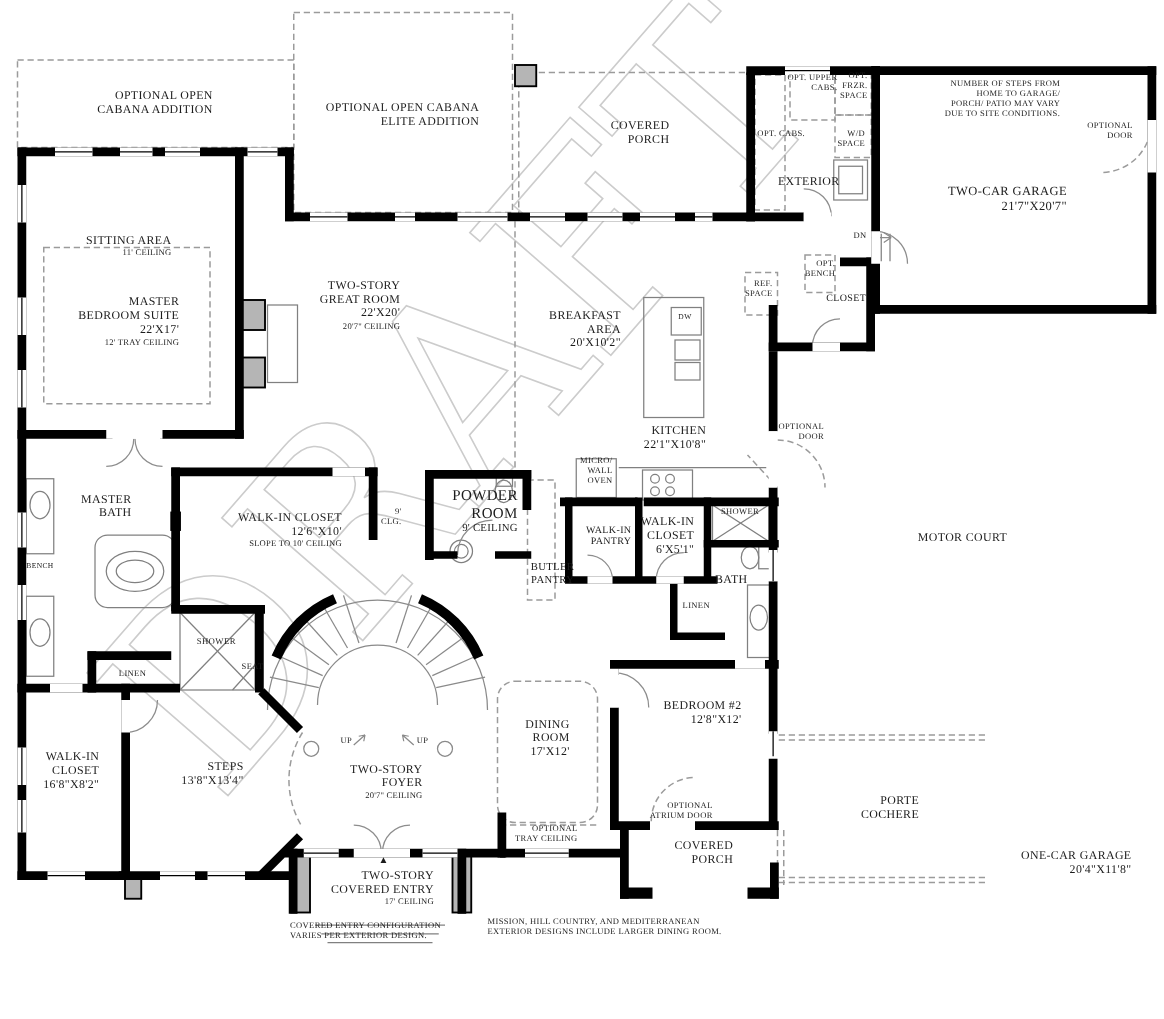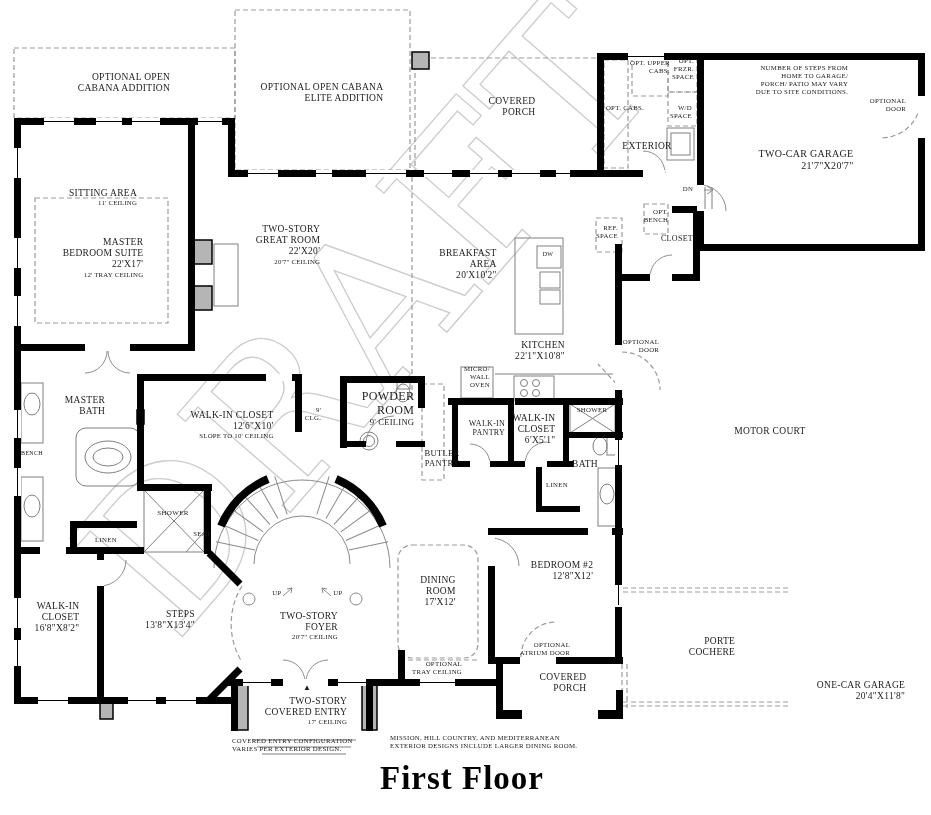--- a/index.html
+++ b/index.html
@@ -296,21 +296,20 @@
         <rect x="488" y="535" width="7" height="31"></rect>
         <rect x="283" y="679" width="45" height="7"></rect>
         <rect x="697" y="185" width="7" height="26"></rect>
         <rect x="918" y="96" width="7" height="42"></rect>
         <rect x="615" y="345" width="7" height="45"></rect>
       </g>
     </g>
   </svg>
 
   <div id="labels">
-    <div class="plan-title">First Floor</div>
   <div class="plan-label" style="left: 124px; top: 72px; font-size: 9.5px;">
         <div>OPTIONAL OPEN</div>
         <div>CABANA ADDITION</div>
       </div>
       <div class="plan-label" style="left: 322px; top: 82px; font-size: 9.5px;">
         <div>OPTIONAL OPEN CABANA</div>
         <div>ELITE ADDITION</div>
       </div>
       <div class="plan-label" style="left: 512px; top: 96px; font-size: 9.5px;">
         <div>COVERED</div>

